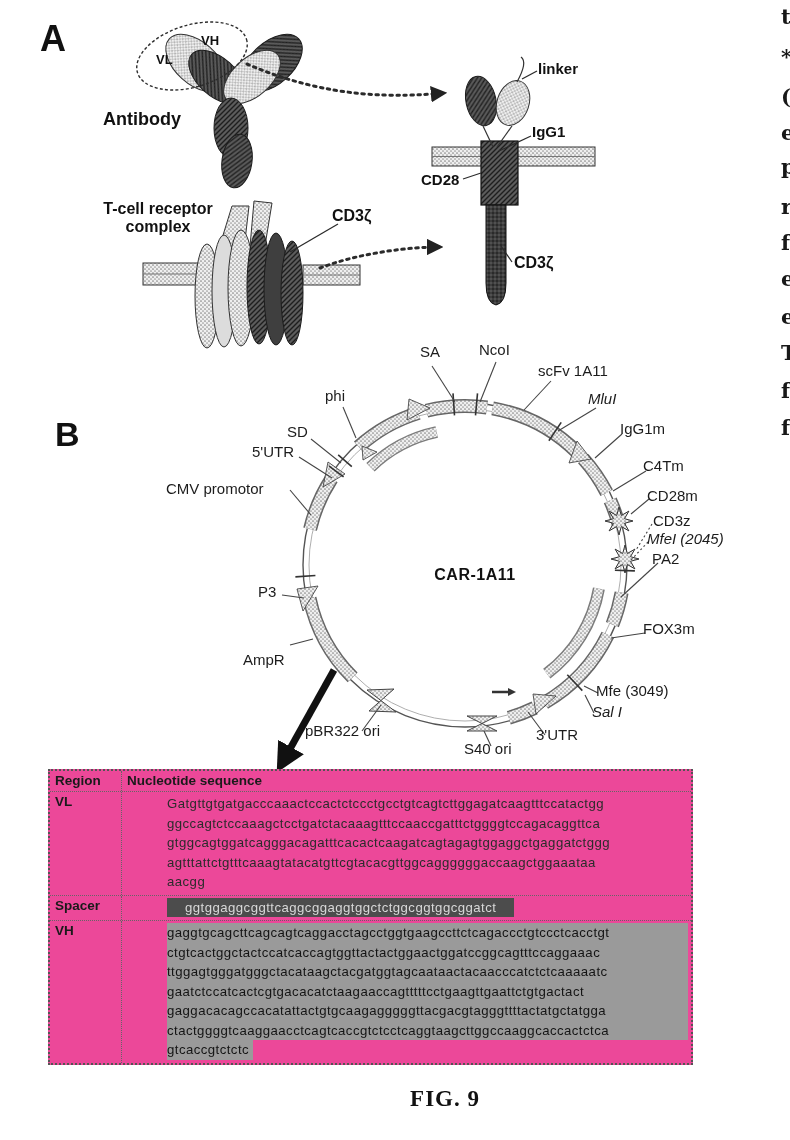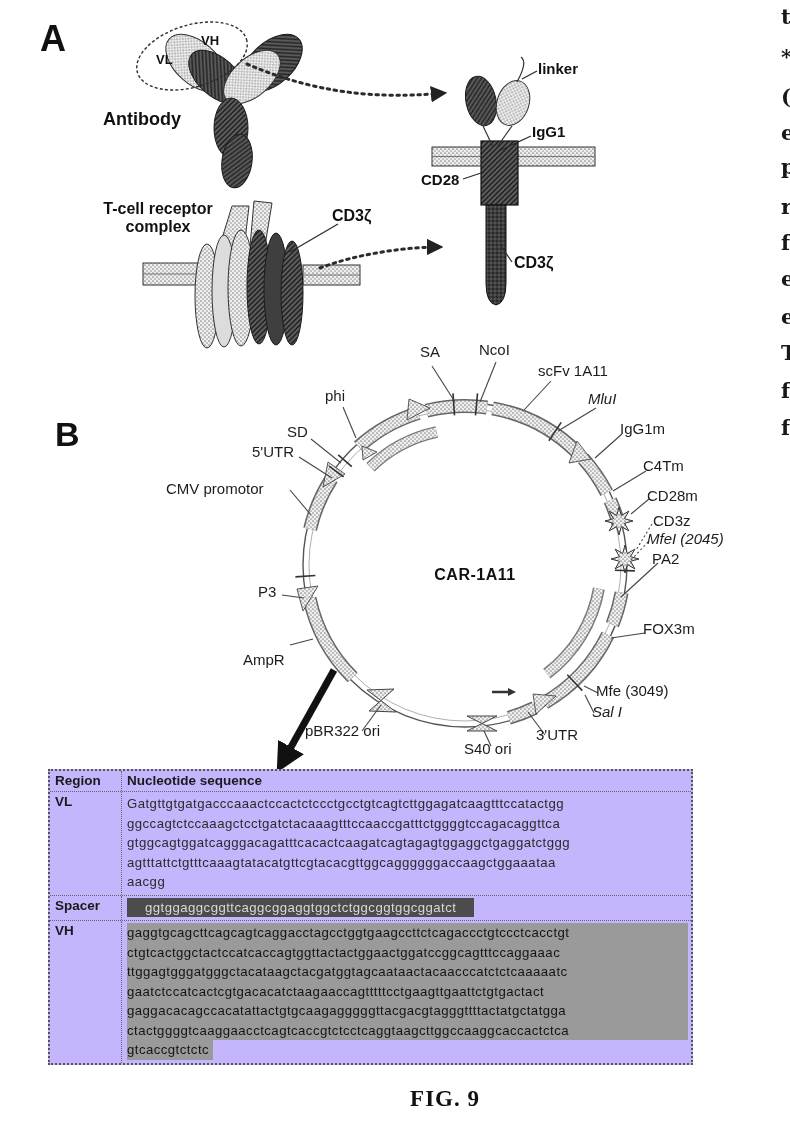--- a/index.html
+++ b/index.html
@@ -13,28 +13,28 @@
   .map-lbl{font-size:15px;color:#1c1c1c;}
   .map-lbl.it{font-style:italic;}
   .plasmid-name{font-weight:bold;font-size:16px;color:#111;letter-spacing:.5px;margin-top:24px;}
   .tcr-lbl{font-weight:bold;font-size:16px;color:#111;text-align:center;line-height:18px;}
   .fig-caption{font-family:"Liberation Serif",serif;font-weight:bold;font-size:23px;color:#111;
                letter-spacing:1px;text-align:right;}
   .edge-frag{position:absolute;left:781px;font-family:"DejaVu Serif",serif;font-weight:bold;
              font-size:21px;color:#181818;}
   
   .seq-table{position:absolute;left:48px;top:769px;width:645px;border:2px dotted #555;
-             background:#c4b5fd;box-sizing:border-box;}
+             background:#ec4899;box-sizing:border-box;}
   .trow{display:flex;border-top:1.5px dotted #666;}
   .trow:first-child{border-top:none;}
   .td-region{width:72px;flex:0 0 72px;border-right:1.5px dotted #666;padding:2px 4px 2px 5px;
              font-weight:bold;font-size:13.5px;box-sizing:border-box;}
   .td-seq{flex:1;padding:2px 3px 3px 5px;overflow:hidden;}
   .seq-line{font-size:13.2px;line-height:19.5px;letter-spacing:.45px;white-space:nowrap;
-            color:#2b2b2b;}
+            color:#2b2b2b;margin-left:40px;}
   .hl-dark{display:inline-block;background:#4c4c4c;color:#d8d8d8;padding:0 18px;}
   .hl-gray{background:#9a9a9a;color:#141414;}
   .hl-gray.short{display:inline-block;padding-right:4px;}
 </style>
 </head>
 <body>
 
 <div id="canvas">
 
   <svg id="art" width="790" height="1140" viewBox="0 0 790 1140">

